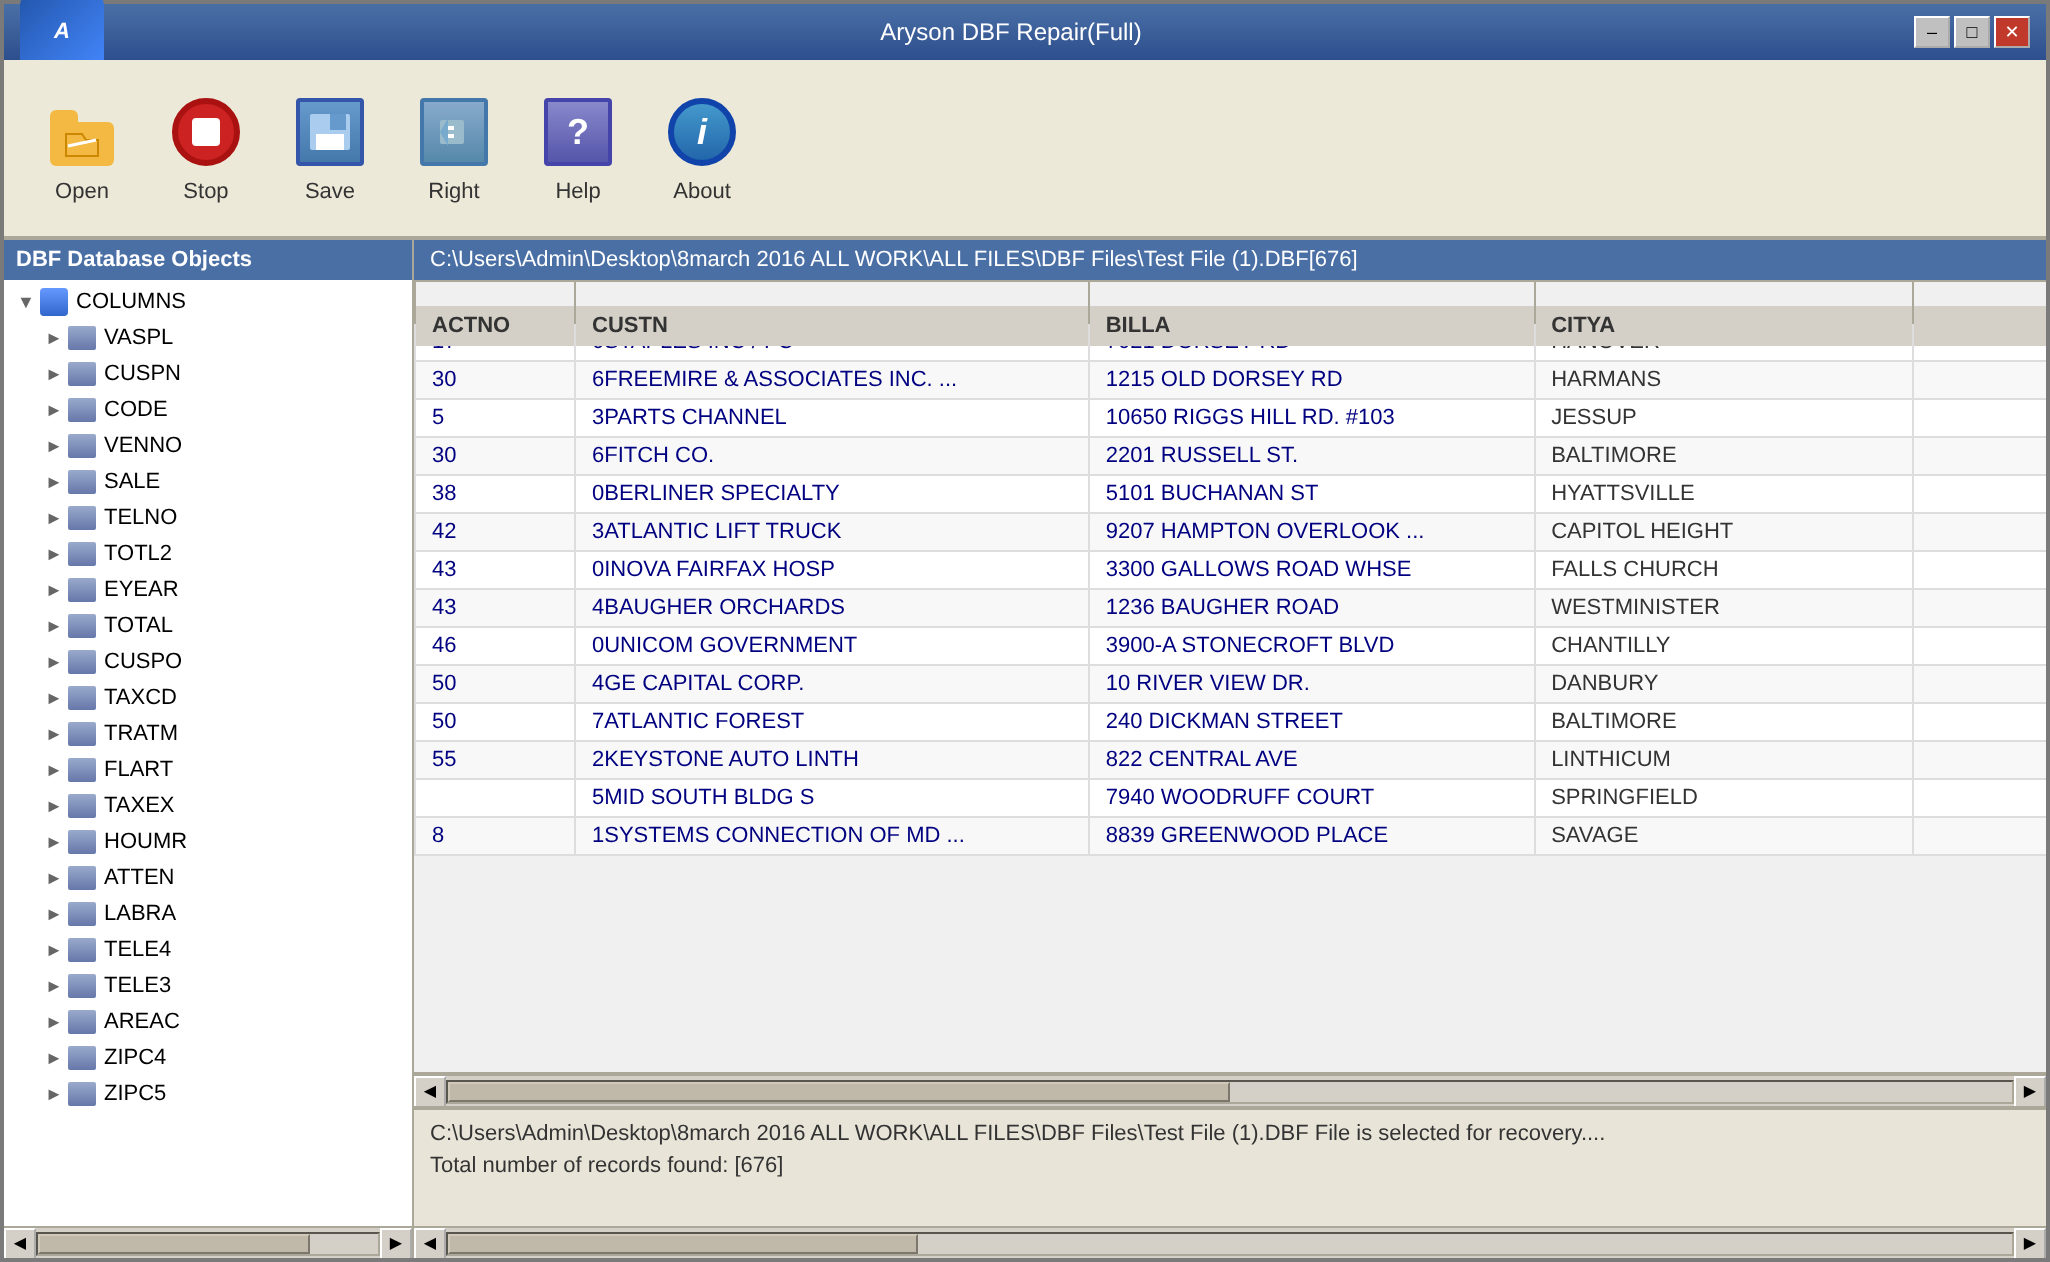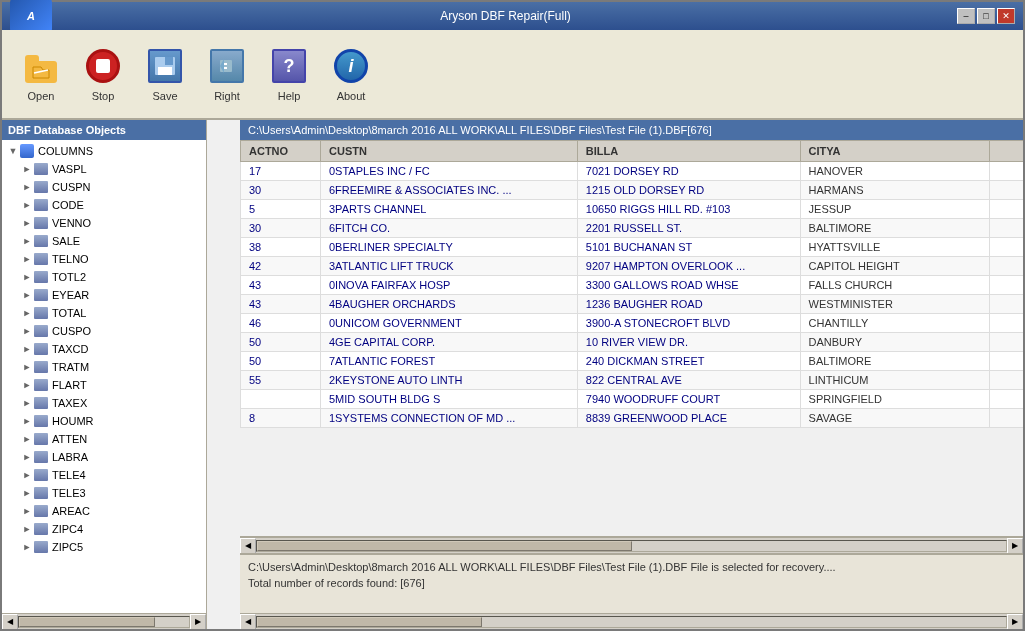--- a/index.html
+++ b/index.html
@@ -45,21 +45,21 @@
     
     .icon-right { width: 34px; height: 34px; background: linear-gradient(to bottom, #88aacc, #5588aa); border-radius: 2px; display: flex; align-items: center; justify-content: center; border: 2px solid #4477aa; }
 
     
     .icon-help { width: 34px; height: 34px; background: linear-gradient(to bottom, #8888cc, #5555aa); border-radius: 2px; display: flex; align-items: center; justify-content: center; border: 2px solid #4444aa; color: white; font-size: 18px; font-weight: bold; }
 
     
     .icon-about { width: 34px; height: 34px; background: linear-gradient(to bottom, #4499cc, #2266aa); border-radius: 50%; display: flex; align-items: center; justify-content: center; border: 3px solid #1144aa; color: white; font-size: 18px; font-weight: bold; font-style: italic; }
 
     
-    .main-content { display: flex; flex: 1; overflow: hidden; gap: 33px; }
+    .main-content { display: flex; flex: 1; overflow: hidden; }
 
     
     .sidebar { width: 205px; min-width: 205px; background: white; border-right: 1px solid #aca899; overflow: hidden; display: flex; flex-direction: column; }
     .sidebar-header { background: #4a6fa5; color: white; padding: 4px 6px; font-size: 11px; font-weight: bold; }
     .sidebar-tree { flex: 1; overflow-y: auto; overflow-x: hidden; padding: 2px 0; }
     .tree-item { display: flex; align-items: center; padding: 2px 4px; cursor: pointer; white-space: nowrap; }
     .tree-toggle { width: 14px; height: 14px; display: flex; align-items: center; justify-content: center; font-size: 9px; color: #666; cursor: pointer; flex-shrink: 0; }
     .tree-icon-db { width: 14px; height: 14px; background: linear-gradient(to bottom, #6699ff, #3366cc); border-radius: 2px; margin-right: 4px; flex-shrink: 0; }
     .tree-icon-col { width: 14px; height: 12px; background: linear-gradient(to bottom, #99aacc, #6677aa); border-radius: 1px; margin-right: 4px; flex-shrink: 0; }
     .tree-label { font-size: 11px; }
@@ -67,21 +67,21 @@
 
     
     .right-panel { flex: 1; display: flex; flex-direction: column; overflow: hidden; }
 
     
     .path-bar { background: #4a6fa5; color: white; padding: 4px 8px; font-size: 11px; }
 
     
     .data-grid-container { flex: 1; overflow: hidden; display: flex; flex-direction: column; }
     table { border-collapse: collapse; width: 100%; min-width: 900px; }
-    thead th { background: #d4d0c8; border: 1px solid #aca899; padding: 4px 8px; text-align: left; font-size: 11px; font-weight: bold; color: #333; white-space: nowrap; position: sticky; top: 0; z-index: 1; min-width: 150px; }
+    thead th { background: #d4d0c8; border: 1px solid #aca899; padding: 4px 8px; text-align: left; font-size: 11px; font-weight: bold; color: #333; white-space: nowrap; position: sticky; top: 12px; z-index: 1; min-width: 150px; }
     tbody td { border: 1px solid #ddd; padding: 3px 8px; font-size: 11px; color: #333; white-space: nowrap; }
     tbody tr:nth-child(even) { background: #f8f8f8; }
     .col-actno { width: 80px; min-width: 80px; }
     .grid-scrollbar-h { height: 16px; background: #d4d0c8; border-top: 1px solid #aca899; display: flex; align-items: center; position: relative; }
 
     
     .status-bar { background: #e8e4d8; border-top: 2px solid #aca899; padding: 4px 8px; font-size: 11px; color: #333; min-height: 60px; }
     .status-line { padding: 2px 0; }
 
     

